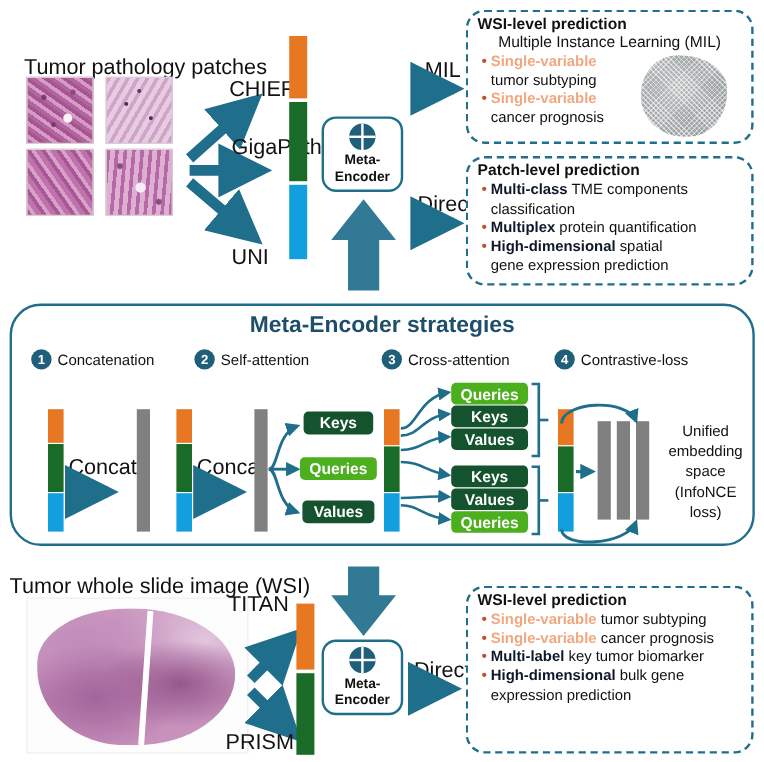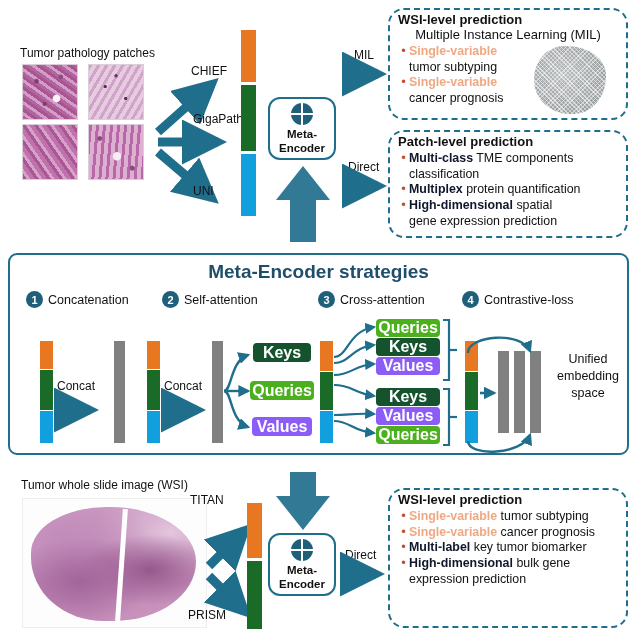--- a/index.html
+++ b/index.html
@@ -8,21 +8,21 @@
     background: #ffffff;
     font-family: "Liberation Sans", sans-serif;
     position: relative;
     overflow: hidden;
     color: #111;
   }
   .fig { position: absolute; inset: 0; }
   .abs { position: absolute; }
 
   
-  .t      { font-size: 12px; line-height: 1.18; white-space: nowrap; }
+  .t      { font-size: 18px; line-height: 1.18; white-space: nowrap; }
 
   
   .dashbox {
     border: 2px dashed #1F6E8C;
     border-radius: 16px;
     background: #ffffff;
   }
   .card-title {
     font-weight: bold; font-size: 13px; text-align: left;
     margin-top: 2px; color: #111;
@@ -72,47 +72,47 @@
   }
   .globe::after {
     content: ""; position: absolute; top: 50%; left: 0;
     width: 100%; height: 2px; margin-top: -1px; background: #fff;
   }
 
   
   .strategies {
     position: absolute;
     border: 2.2px solid #1F6E8C;
-    border-radius: 9px;
+    border-radius: 26px;
     background: #fff;
   }
   .strat-title {
     font-size: 19px; font-weight: bold; color: #1F4E6B;
     text-align: center; width: 100%;
   }
   .num-badge {
     width: 17px; height: 17px; border-radius: 50%;
     background: #1F5F7A; color: #fff;
     font-size: 11px; font-weight: bold;
     display: flex; align-items: center; justify-content: center;
     flex: 0 0 17px;
   }
   .strat-head { display: flex; align-items: center; gap: 5px; }
   .strat-head .lbl { font-size: 12.5px; color: #111; white-space: nowrap; }
 
   
   .chip {
     border-radius: 4px; color: #fff; font-weight: bold;
-    font-size: 16px; text-align: center;
+    font-size: 13px; text-align: center;
     display: flex; align-items: center; justify-content: center;
     position: absolute;
   }
   .chip-keys   { background: #14532d; }
   .chip-queries{ background: #4CAF1E; }
-  .chip-values { background: #8b5cf6; }
+  .chip-values { background: #14532d; }
 
   
   .patch { position: absolute; background-size: cover; }
   .wsi   { position: absolute; }
 
   svg { display: block; overflow: visible; }
 </style>
 </head>
 <body>
 
@@ -152,21 +152,21 @@
       <marker id="ah" viewBox="0 0 10 10" refX="8" refY="5" markerWidth="5" markerHeight="5" orient="auto-start-reverse">
         <path d="M0,0 L10,5 L0,10 z" fill="#1F6E8C"></path>
       </marker>
     </defs>
     <line x1="8" y1="62" x2="62" y2="14" stroke="#1F6E8C" stroke-width="9" marker-end="url(#ah)"></line>
     <line x1="8" y1="72" x2="68" y2="72" stroke="#1F6E8C" stroke-width="9" marker-end="url(#ah)"></line>
     <line x1="8" y1="82" x2="62" y2="128" stroke="#1F6E8C" stroke-width="9" marker-end="url(#ah)"></line>
   </svg>
   <div class="abs t" style="left:191px; top:64px;">CHIEF</div>
   <div class="abs t" style="left:193px; top:112px;">GigaPath</div>
-  <div class="abs t" style="left:193px; top:184px;">UNI</div>
+  <div class="abs t" style="left:193px; top:204px;">UNI</div>
 
   <div class="bar bar-o" style="left:241px; top:30px; width:15px; height:52px;"></div>
   <div class="bar bar-g" style="left:241px; top:85px; width:15px; height:66px;"></div>
   <div class="bar bar-b" style="left:241px; top:154px; width:15px; height:62px;"></div>
 
   <div class="meta-box abs" style="left:268px; top:97px; width:68px; height:63px;">
     <div class="globe"></div>
     <div class="meta-label">Meta-</div>
     <div class="meta-label">Encoder</div>
   </div>
@@ -331,24 +331,25 @@
     <svg class="abs" style="left:450px; top:76px;" width="90" height="124">
       <path d="M8,22 C8,4 62,0 70,20" stroke="#1F6E8C" stroke-width="2.4" fill="none" marker-end="url(#ah)"></path>
       <path d="M8,110 C8,126 62,124 70,104" stroke="#1F6E8C" stroke-width="2.4" fill="none" marker-end="url(#ah)"></path>
       <line x1="20" y1="62" x2="34" y2="62" stroke="#1F6E8C" stroke-width="2.6" marker-end="url(#ah)"></line>
     </svg>
 
     <div class="abs" style="left:540px; top:96px; width:76px; text-align:center; font-size:12.5px; line-height:1.35;">
       <div>Unified</div>
       <div>embedding</div>
       <div>space</div>
-    </div>
-  </div>
-
-  <div class="abs t" style="left:21px; top:478px;">Tumor whole slide image (WSI)</div>
+      <div>(InfoNCE loss)</div>
+    </div>
+  </div>
+
+  <div class="abs t" style="left:8px; top:478px;">Tumor whole slide image (WSI)</div>
 
   <div class="wsi" style="left:22px; top:498px; width:185px; height:130px; background:#fdfdfd; border:1px solid #eee;">
     <div style="position:absolute; left:8px; top:8px; width:165px; height:114px;
          border-radius: 46% 52% 50% 44% / 40% 48% 52% 56%;
          background:
            radial-gradient(ellipse at 30% 65%, #a3659b 0%, rgba(163,101,155,0) 42%),
            radial-gradient(ellipse at 72% 55%, #96588c 0%, rgba(150,88,140,0) 40%),
            radial-gradient(ellipse at 20% 25%, #c18cba 0%, rgba(193,140,186,0) 45%),
            radial-gradient(ellipse at 85% 22%, #e3c6de 0%, rgba(227,198,222,0) 40%),
            linear-gradient(160deg, #d7a9cd 0%, #bd84b2 45%, #cb97c0 100%);"></div>

